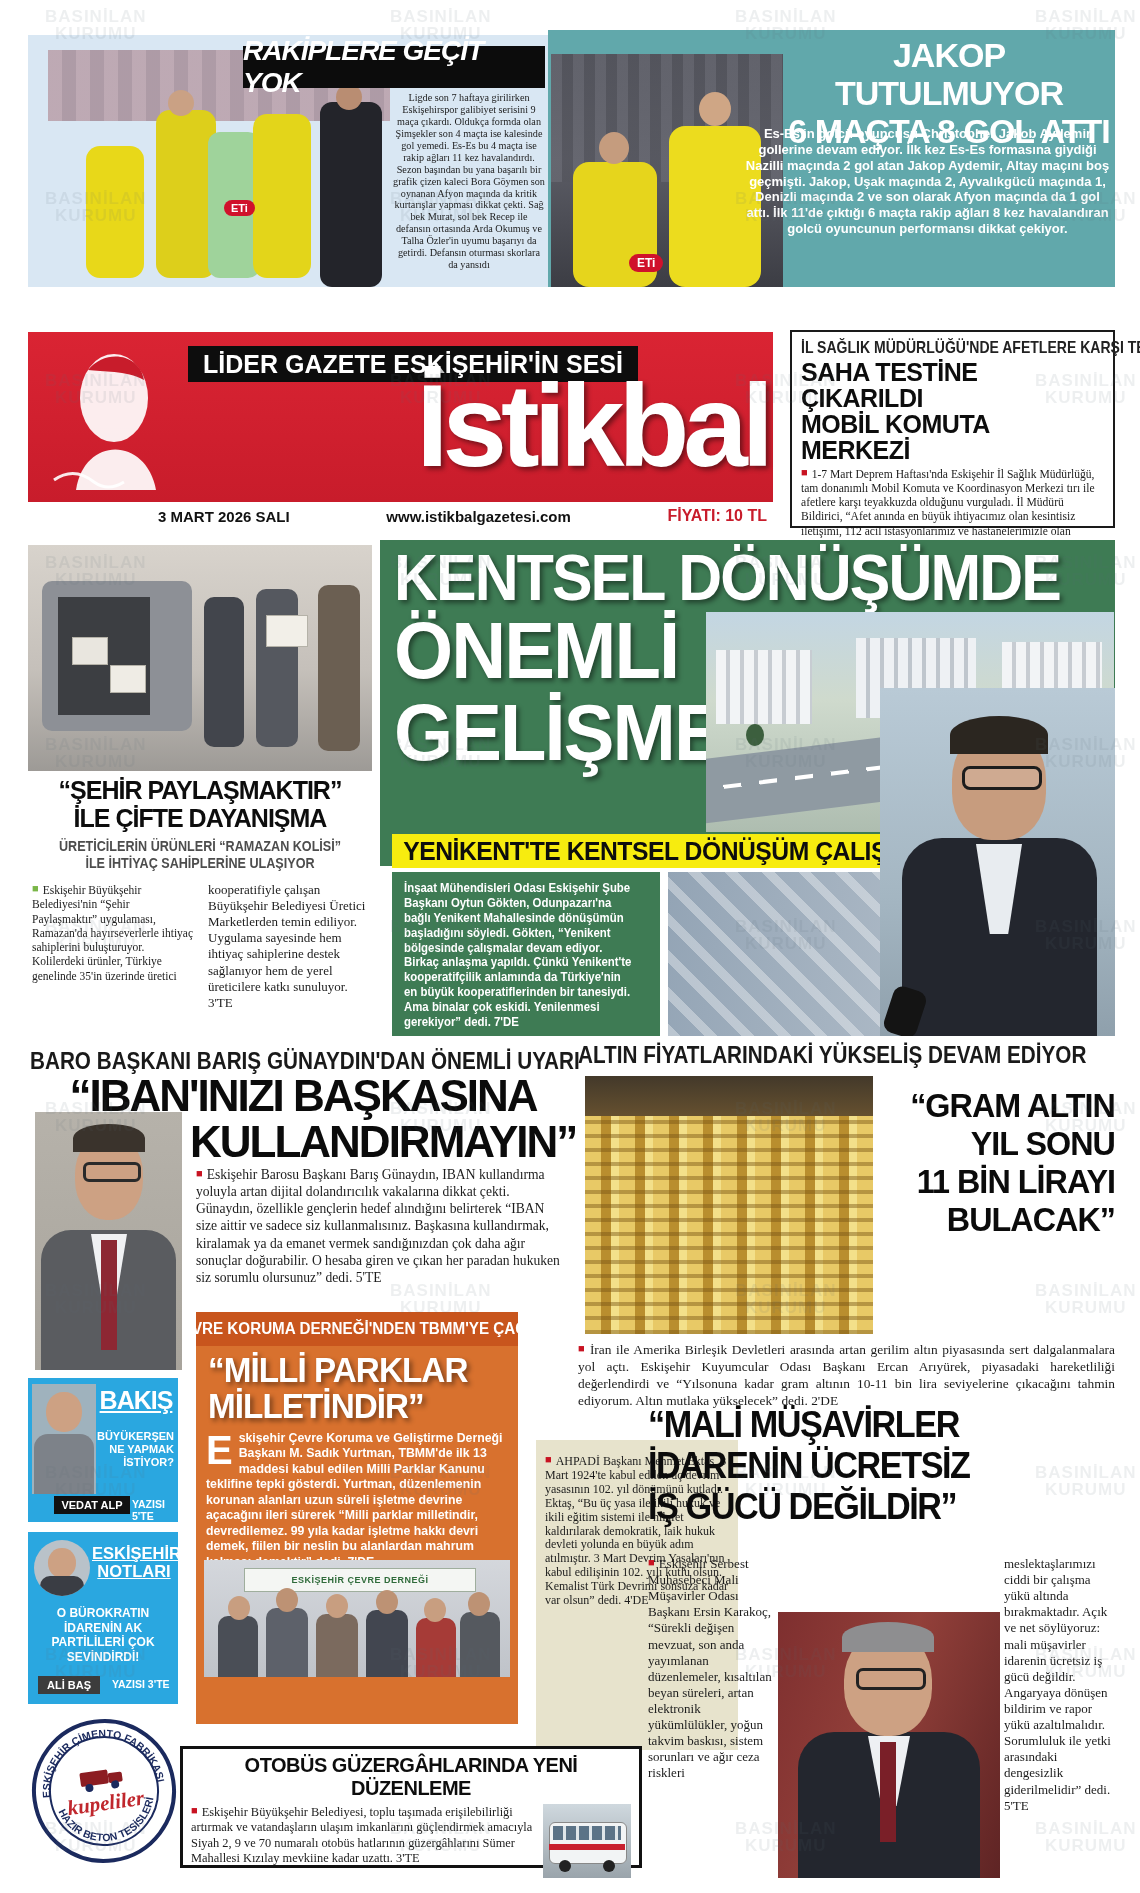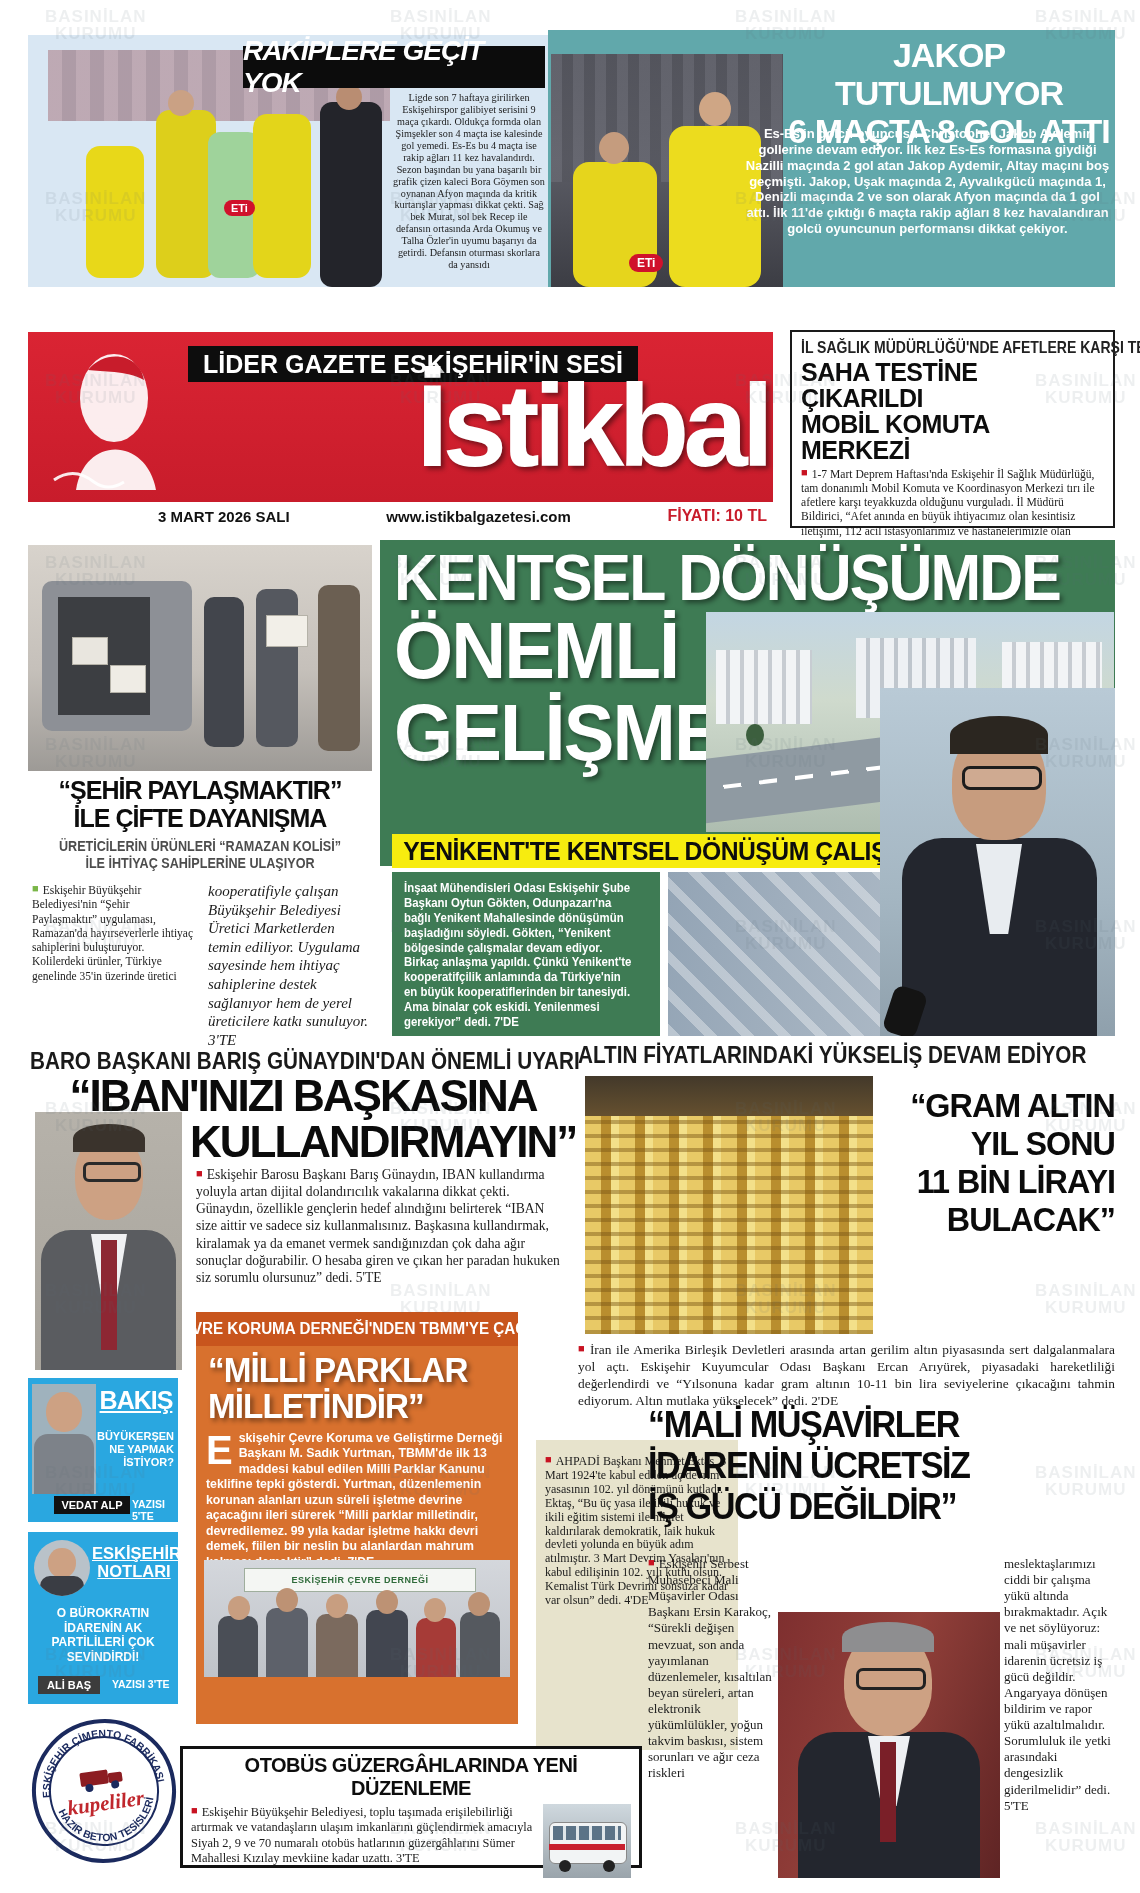--- a/index.html
+++ b/index.html
@@ -111,21 +111,21 @@
     <div class="cx90 cc">İLE İHTİYAÇ SAHİPLERİNE ULAŞIYOR</div>
   </div>
   <div class="abs w900" style="left:28px;top:776px;width:344px;text-align:center;font-size:25px;line-height:1.12;letter-spacing:-1px;color:#0d0d0d;">
     <div>“ŞEHİR PAYLAŞMAKTIR”</div>
     <div>İLE ÇİFTE DAYANIŞMA</div>
   </div>
   <div class="abs" style="left:32px;top:882px;width:338px;height:152px;display:flex;gap:14px;">
     <div class="serif" style="width:162px;font-size:11.5px;line-height:1.24;color:#1c1c1c;">
       <span class="bul green">■</span><span>Eskişehir Büyükşehir Belediyesi'nin “Şehir Paylaşmaktır” uygulaması, Ramazan'da hayırseverlerle ihtiyaç sahiplerini buluşturuyor. Kolilerdeki ürünler, Türkiye genelinde 35'in üzerinde üretici</span>
     </div>
-    <div class="serif" style="width:162px;font-size:15px;line-height:1.24;color:#1c1c1c;font-style:italic;">kooperatifiyle çalışan Büyükşehir Belediyesi Üretici Marketlerden temin ediliyor. Uygulama sayesinde hem ihtiyaç sahiplerine destek sağlanıyor hem de yerel üreticilere katkı sunuluyor. 3'TE</div>
+    <div class="serif" style="width:162px;font-size:13px;line-height:1.24;color:#1c1c1c;">kooperatifiyle çalışan Büyükşehir Belediyesi Üretici Marketlerden temin ediliyor. Uygulama sayesinde hem ihtiyaç sahiplerine destek sağlanıyor hem de yerel üreticilere katkı sunuluyor. 3'TE</div>
   </div>
 
   <div class="abs" style="left:380px;top:540px;width:735px;height:326px;background:#3e7b54;">
     <div class="w900 hshadow" style="color:#fff;padding:6px 0 0 14px;">
       <div class="cx95" style="font-size:64px;line-height:1;letter-spacing:-2px;white-space:nowrap;">KENTSEL DÖNÜŞÜMDE</div>
       <div class="cx95" style="font-size:80px;line-height:1.02;letter-spacing:-2px;">ÖNEMLİ</div>
       <div class="cx95" style="font-size:80px;line-height:1.02;letter-spacing:-2px;">GELİŞME</div>
     </div>
   </div>
 

